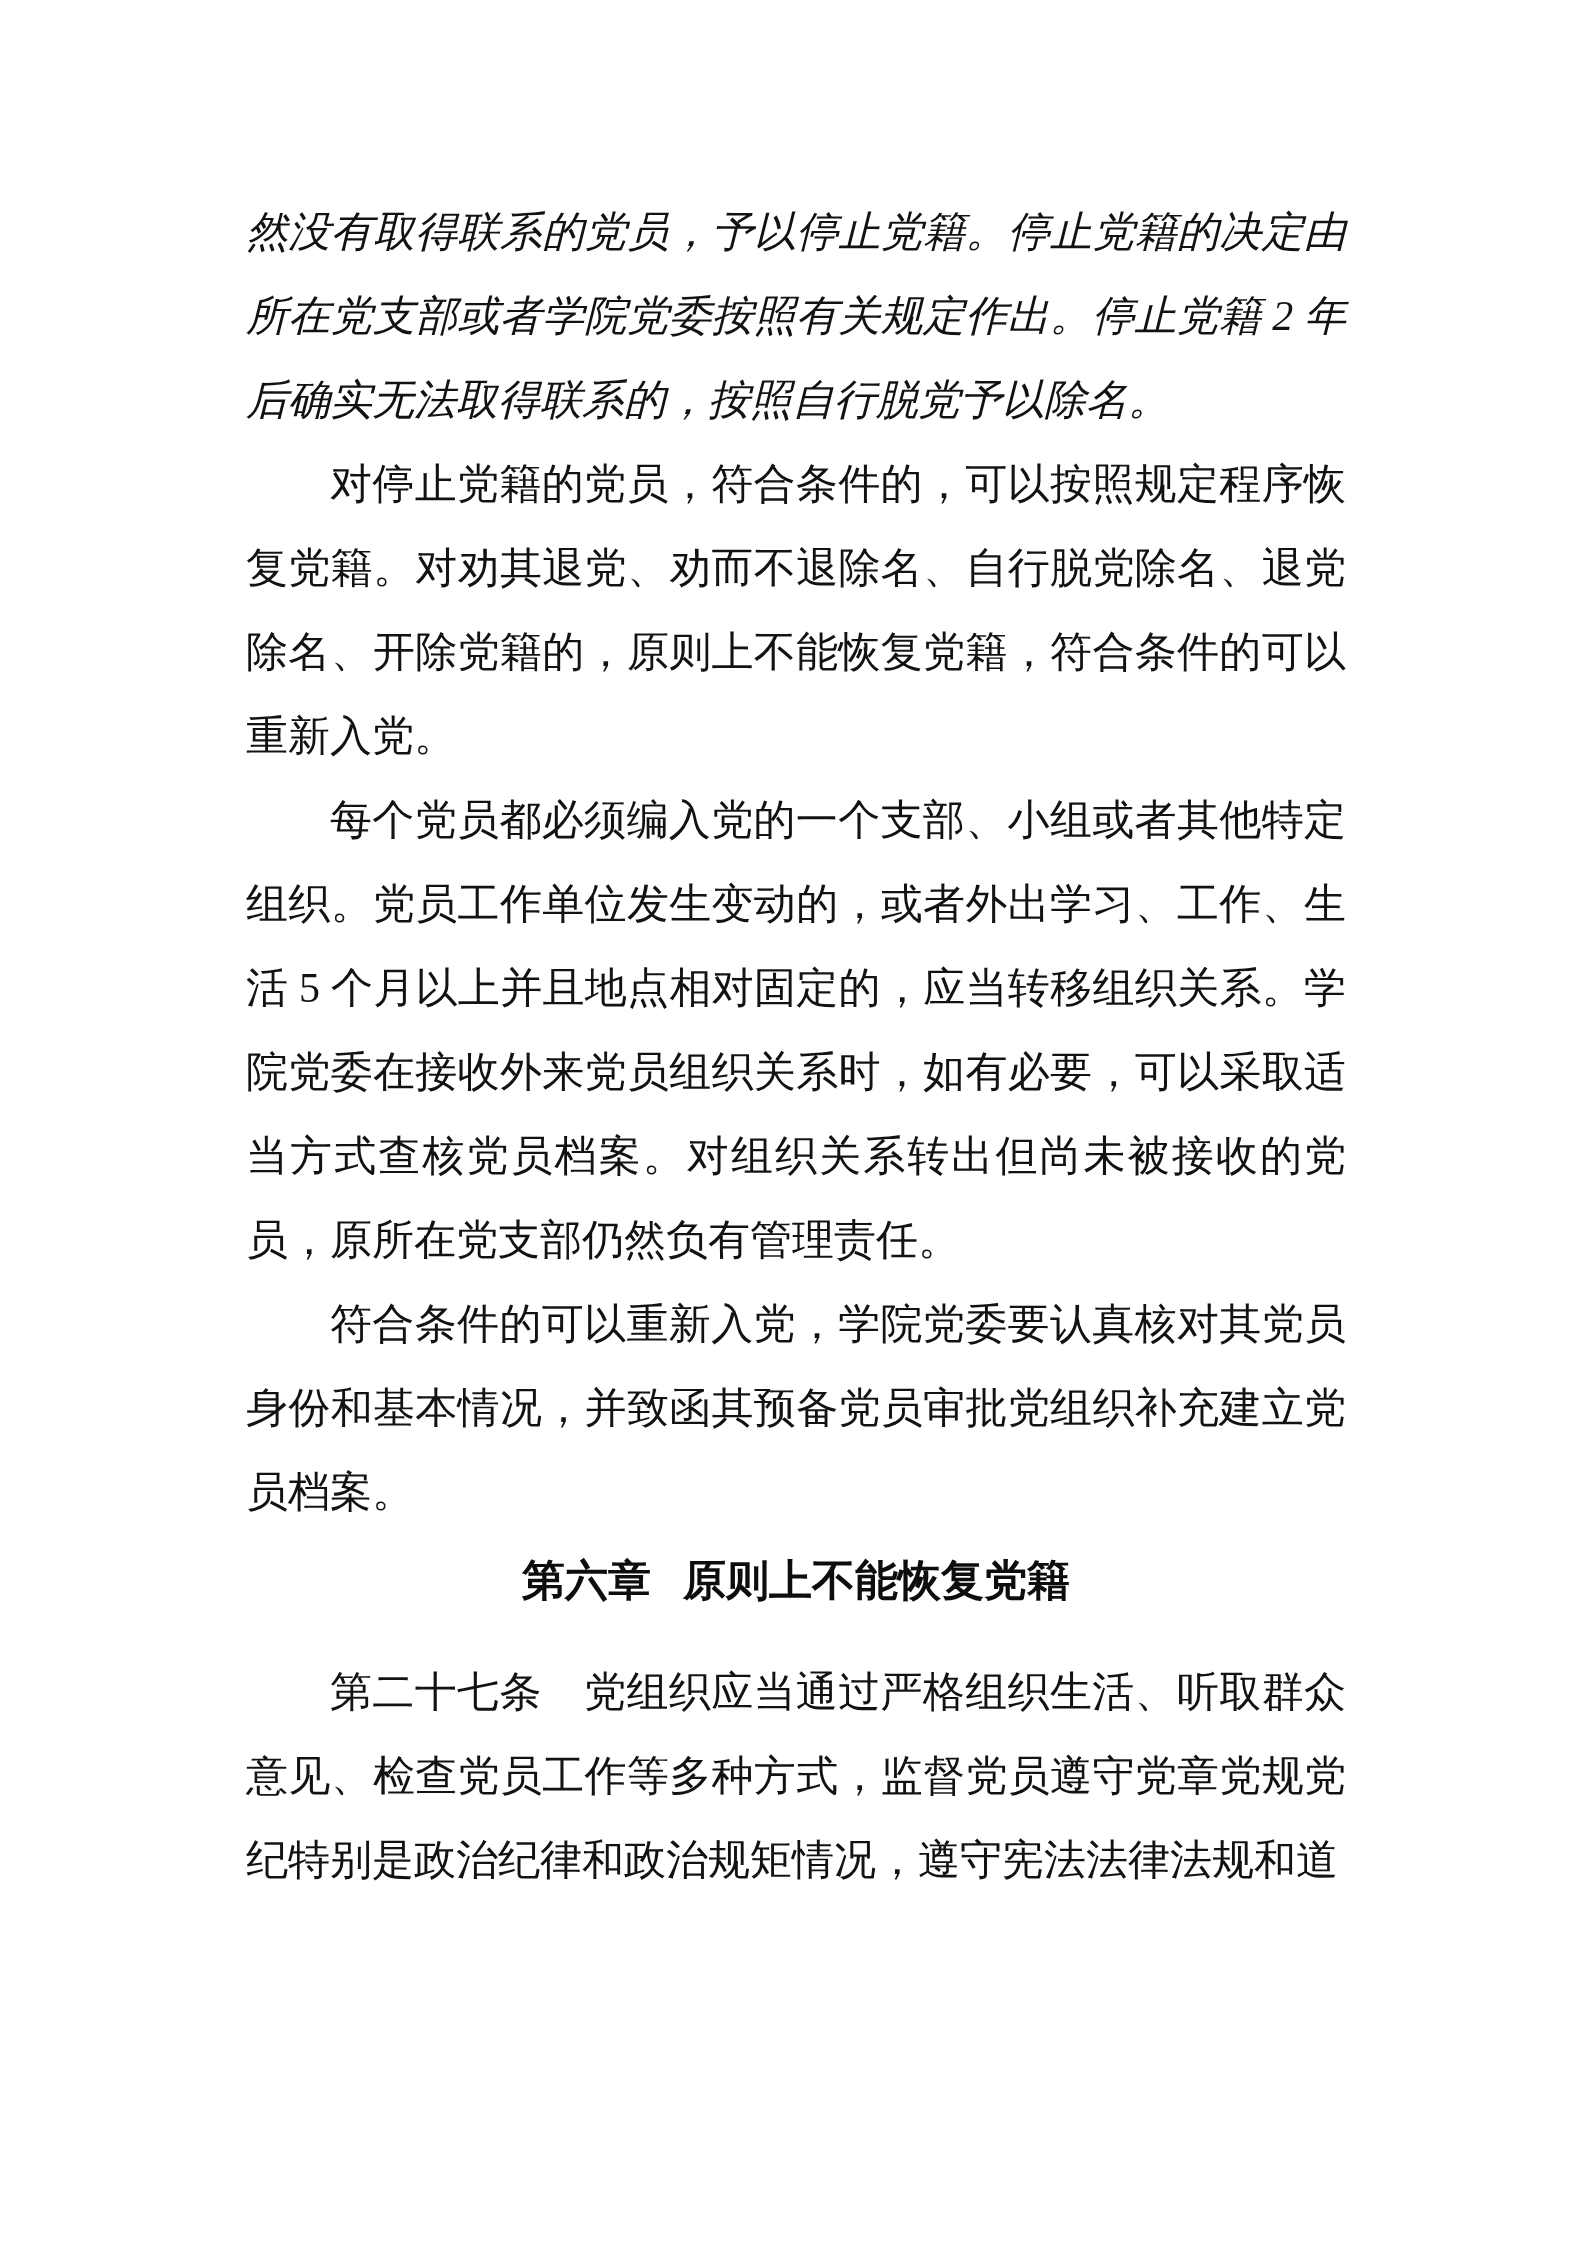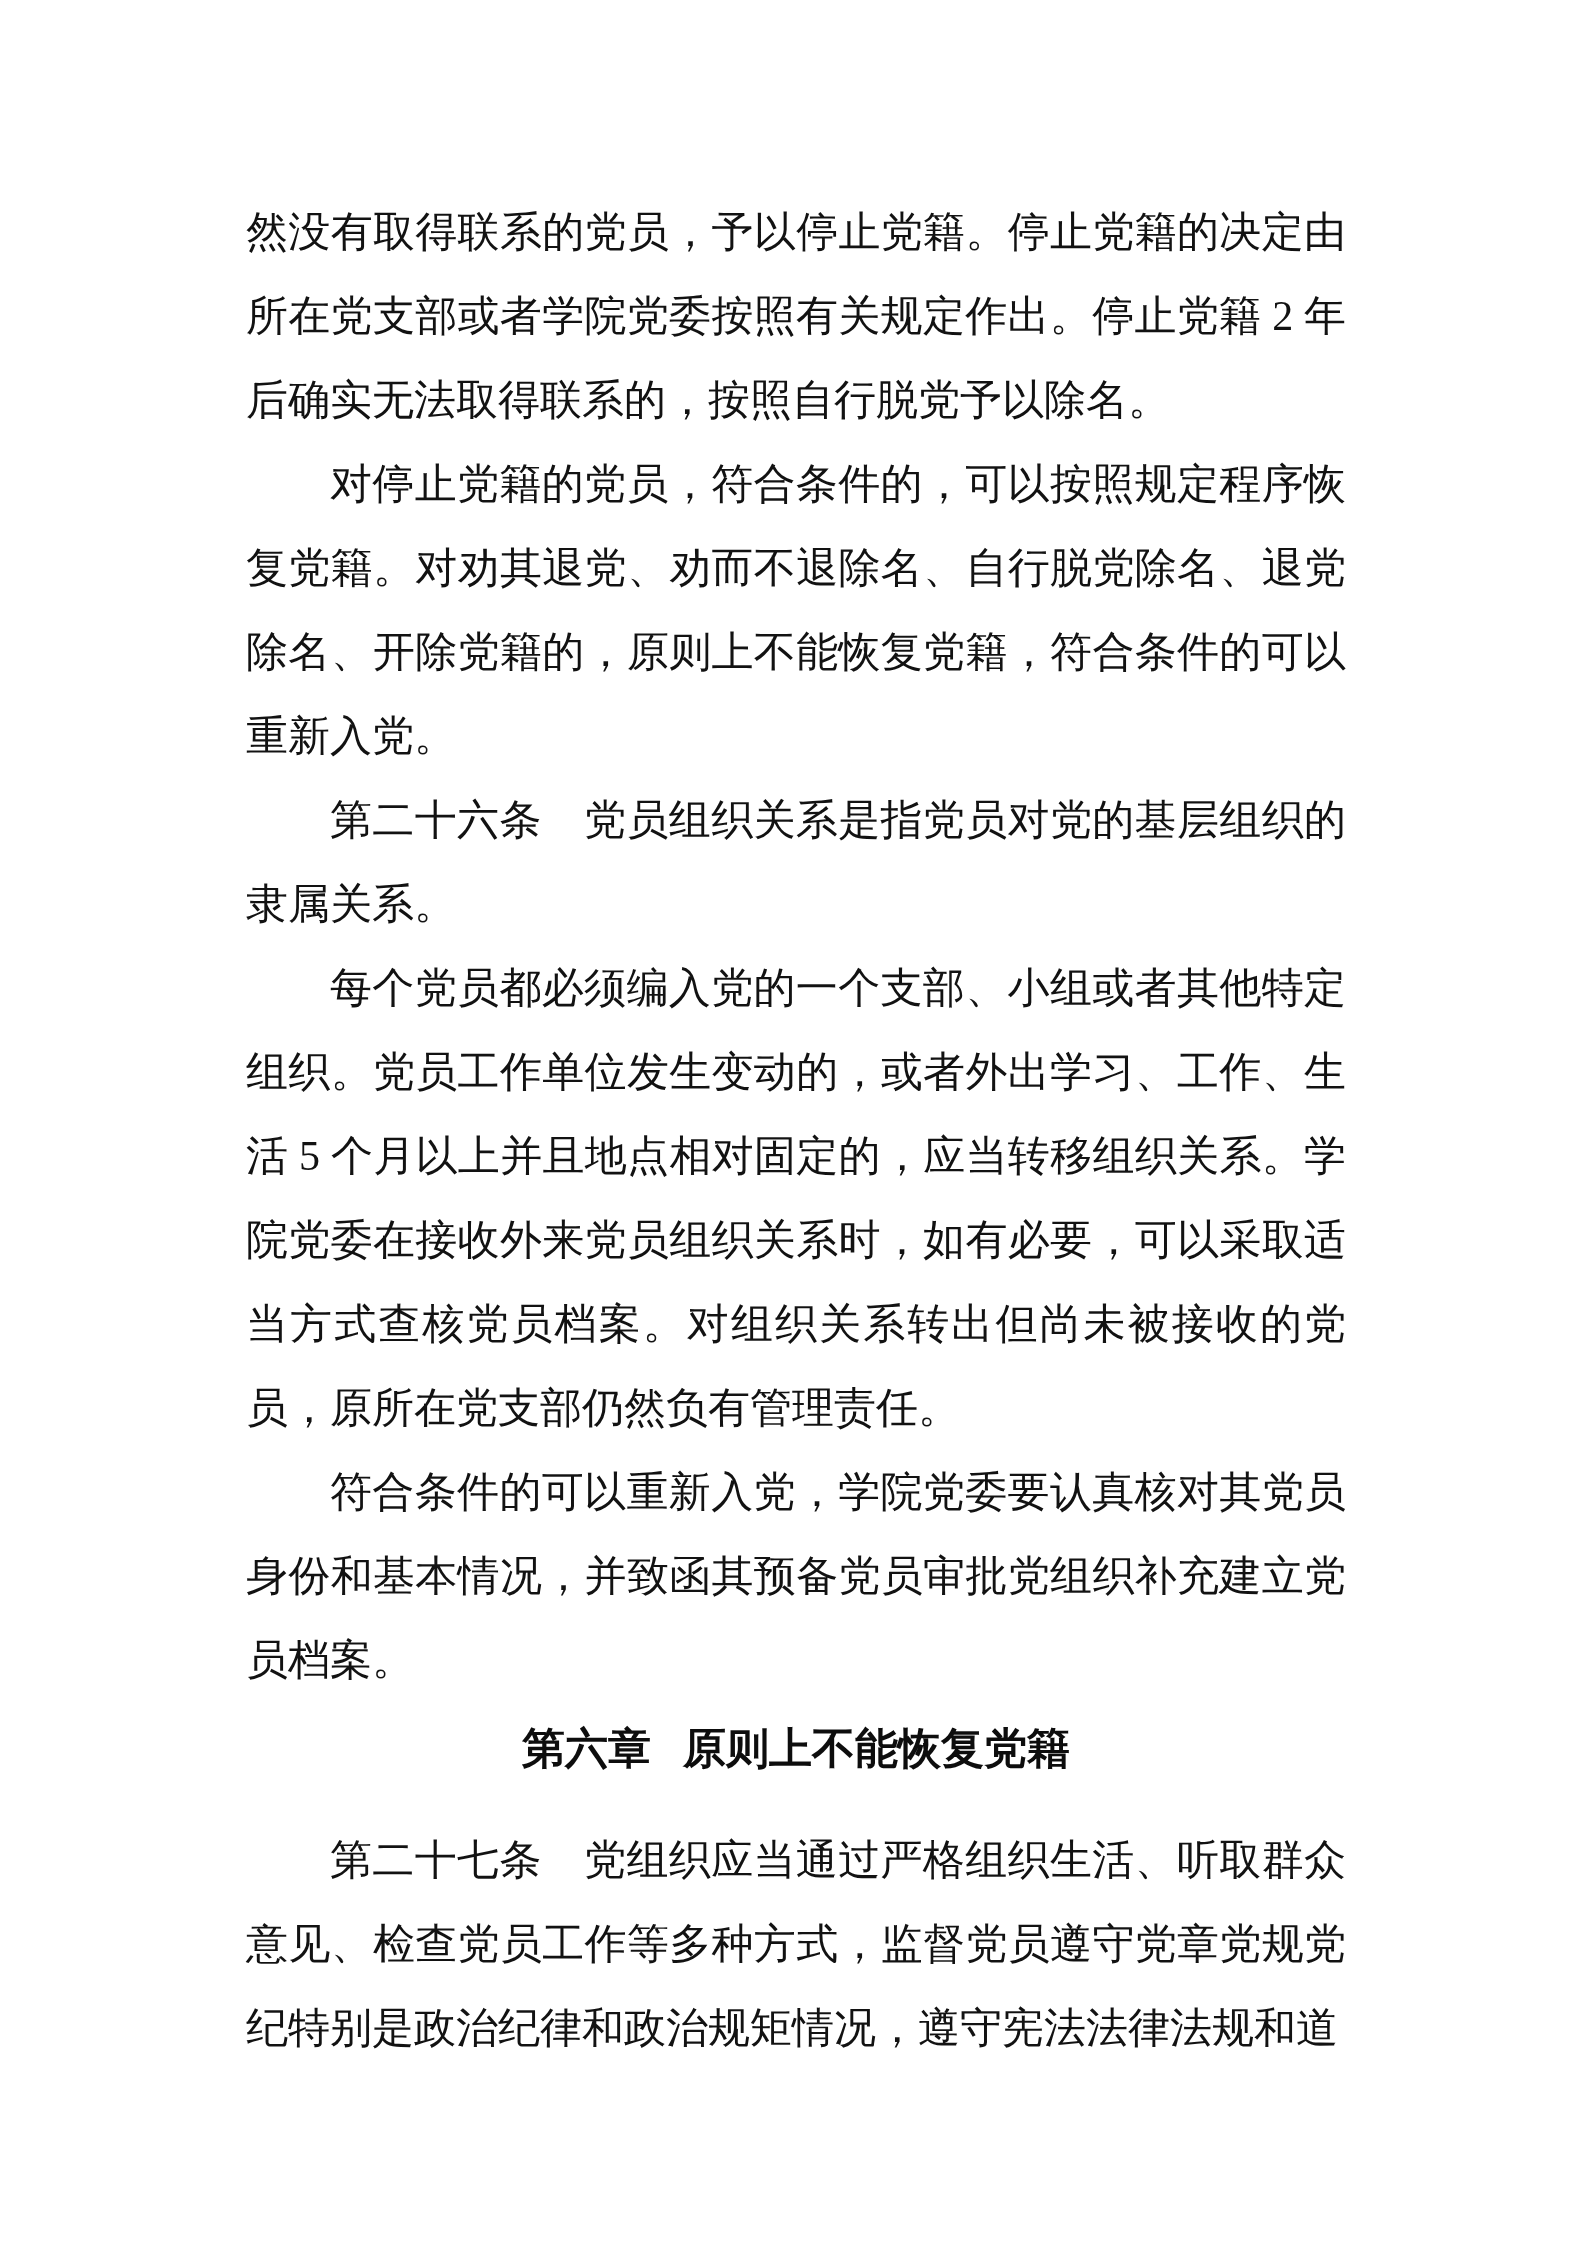--- a/index.html
+++ b/index.html
@@ -27,20 +27,21 @@
     text-justify: inter-character;
   }
   .body-par {
     margin: 0;
     padding: 0;
     text-indent: 2em;
     word-break: break-all;
   }
   .body-par.no-indent {
     text-indent: 0;
+    font-style: italic;
   }
   .chapter-heading {
     display: flex;
     justify-content: center;
     align-items: baseline;
     gap: 32px;
     margin: 4px 0 28px 0;
     font-family: "Liberation Sans", "DejaVu Sans", sans-serif;
     font-weight: bold;
     font-size: 43px;
@@ -51,21 +52,20 @@
 </head>
 <body>
 
 <div class="page">
   <div class="content">
 
     <p class="body-par no-indent">然没有取得联系的党员，予以停止党籍。停止党籍的决定由所在党支部或者学院党委按照有关规定作出。停止党籍 2 年后确实无法取得联系的，按照自行脱党予以除名。</p>
 
     <p class="body-par">对停止党籍的党员，符合条件的，可以按照规定程序恢复党籍。对劝其退党、劝而不退除名、自行脱党除名、退党除名、开除党籍的，原则上不能恢复党籍，符合条件的可以重新入党。</p>
 
-    <p class="body-par">第二十六条　党员组织关系是指党员对党的基层组织的隶属关系。</p>
 
     <p class="body-par">每个党员都必须编入党的一个支部、小组或者其他特定组织。党员工作单位发生变动的，或者外出学习、工作、生活 5 个月以上并且地点相对固定的，应当转移组织关系。学院党委在接收外来党员组织关系时，如有必要，可以采取适当方式查核党员档案。对组织关系转出但尚未被接收的党员，原所在党支部仍然负有管理责任。</p>
 
     <p class="body-par">符合条件的可以重新入党，学院党委要认真核对其党员身份和基本情况，并致函其预备党员审批党组织补充建立党员档案。</p>
 
     <h2 class="chapter-heading">
       <span>第六章</span>
       <span>原则上不能恢复党籍</span>
     </h2>
 

